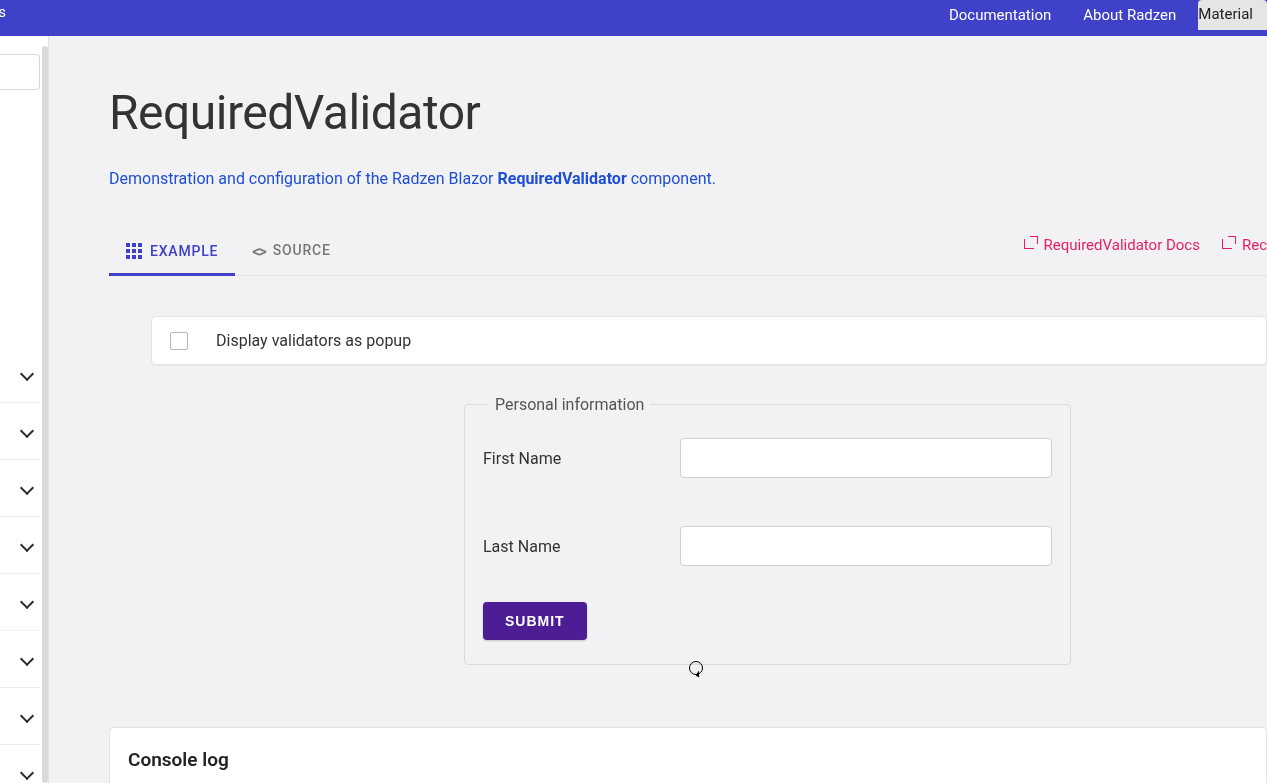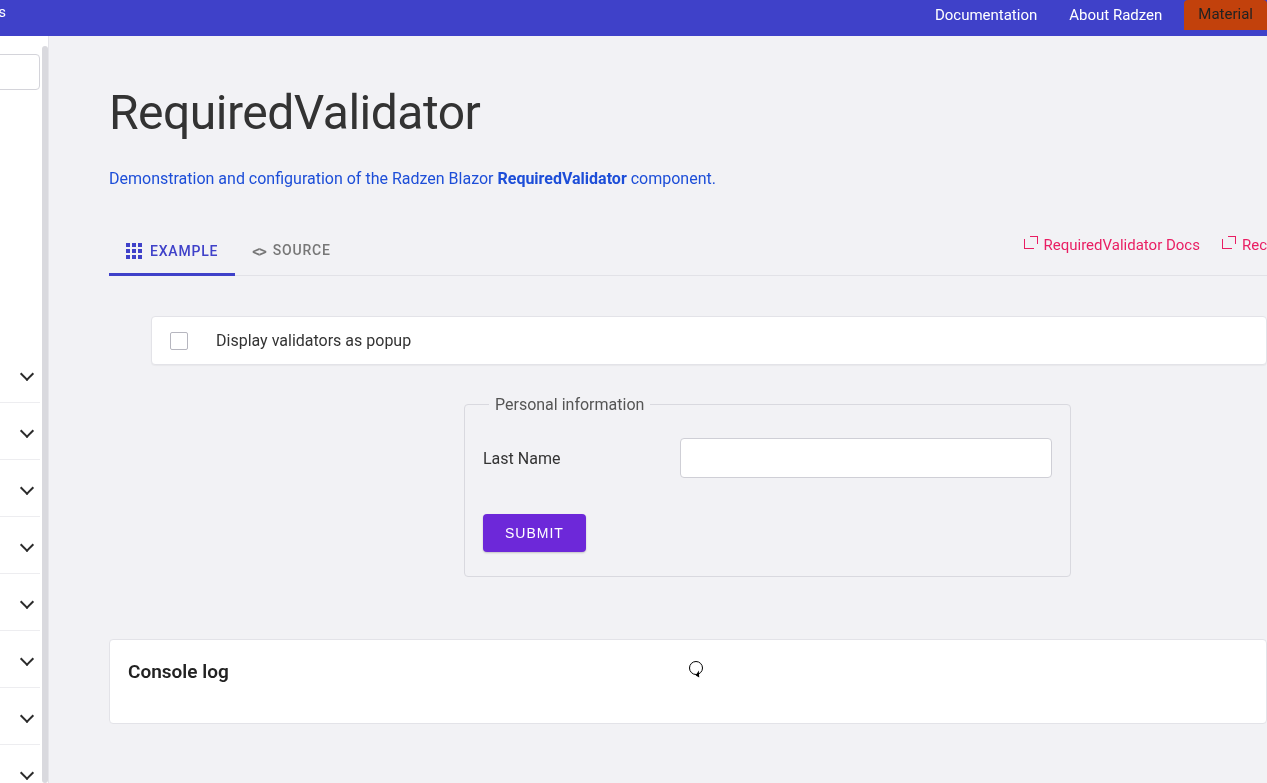--- a/index.html
+++ b/index.html
@@ -30,24 +30,24 @@
     height: 30px;
   }
   .topbar .nav-link {
     color: #fff;
     font-size: 15px;
     padding: 6px 16px;
     text-decoration: none;
     cursor: pointer;
   }
   .topbar .theme-tab {
-    background: #c2410c;
+    background: #e5e5e5;
     color: #222;
     border-radius: 4px 4px 0 0;
-    padding: 5px 14px 7px 14px;
+    padding: 5px 14px 7px 0;
     margin-left: 6px;
     font-size: 15px;
   }
 
   .layout {
     display: flex;
     height: calc(783px - 36px);
   }
 
   .sidebar {
@@ -232,27 +232,27 @@
   .text-input {
     flex: 1;
     height: 40px;
     border: 1px solid #cfcfd6;
     border-radius: 4px;
     padding: 0 10px;
     font-size: 15px;
     background: #fff;
   }
   .submit-btn {
-    background: #6d28d9;
+    background: #4c1d95;
     color: #fff;
     border: none;
     border-radius: 4px;
     padding: 11px 22px;
     font-size: 14px;
-    font-weight: 400;
+    font-weight: 700;
     letter-spacing: 1px;
     cursor: pointer;
     box-shadow: 0 1px 2px rgba(0,0,0,0.2);
   }
 
   .console-card {
     margin: 62px 0 0 0;
     background: #fff;
     border: 1px solid #e3e3e8;
     border-radius: 4px;
@@ -367,20 +367,24 @@
     </div>
 
     <div class="card">
       <div class="checkbox"></div>
       <span class="card-label">Display validators as popup</span>
     </div>
 
     <div class="fieldset-wrap">
       <fieldset>
         <legend>Personal information</legend>
+        <div class="form-row">
+          <label class="form-label">First Name</label>
+          <input class="text-input" type="text" value="" style="">
+        </div>
         <div class="form-row last">
           <label class="form-label">Last Name</label>
           <input class="text-input" type="text" value="" style="">
         </div>
         <button class="submit-btn">SUBMIT</button>
       </fieldset>
     </div>
 
     <div class="console-card">
       <div class="console-title">Console log</div>

